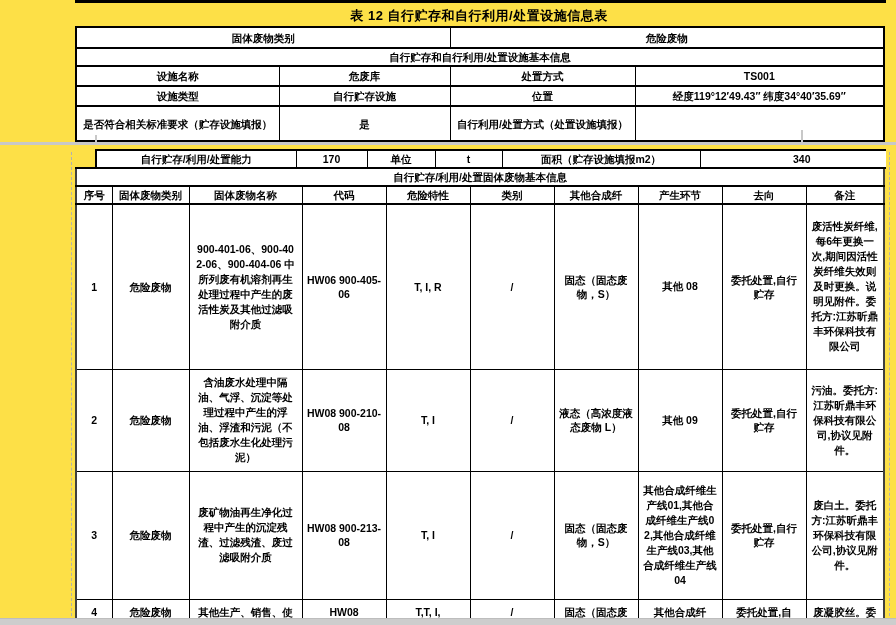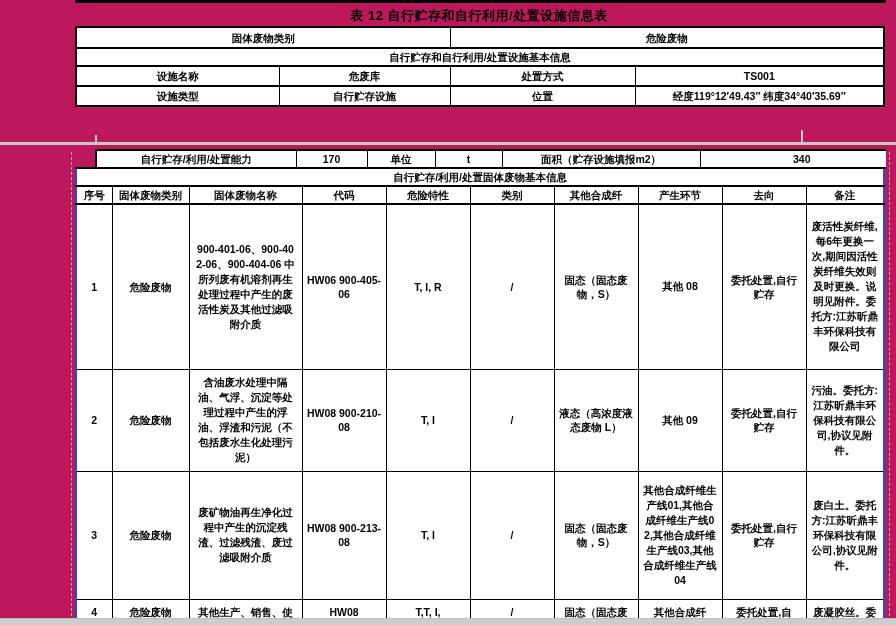--- a/index.html
+++ b/index.html
@@ -2,21 +2,21 @@
 <html><head>
 <meta charset="utf-8">
 <style>
   * { margin:0; padding:0; box-sizing:border-box; }
   html,body { background:#ffffff; }
   body {
     width:896px; height:625px;
     font-family:"Liberation Sans","DejaVu Sans",sans-serif;
     color:#000;
   }
-  .doc { position:relative; width:896px; height:625px; background:#be185d; overflow:hidden; }
+  .doc { position:relative; width:896px; height:625px; background:#fde047; overflow:hidden; }
 
   .topbar { position:absolute; left:75px; top:0; width:811px; height:3px; background:#000; }
   .doc-title {
     position:absolute; left:75px; top:7px; width:808px;
     text-align:center; font-size:13px; font-weight:bold; letter-spacing:0.5px;
   }
 
   table { border-collapse:collapse; table-layout:fixed; width:808px; background:#fff; }
   td, th {
     border:1px solid #000;
@@ -28,21 +28,21 @@
   .t1 { position:absolute; left:75px; top:26px; border:2px solid #000; }
   .t1 td { border-width:2px 1px; }
 
   .pagebreak { position:absolute; left:0; top:142px; width:896px; height:3px; background:#c8c8c8; }
   .tick { position:absolute; width:2px; background:#c8c8c8; }
   .tick-a { left:95px; top:135px; height:8px; }
   .tick-b { left:801px; top:130px; height:13px; }
 
   .p2wrap { position:absolute; left:75px; top:149px; width:811px; height:469px; overflow:hidden; }
   .t2 { border:2px solid #000;margin-left:20px; }
-  .t3 { border:2px solid #1d4ed8; margin-top:-2px; }
+  .t3 { border:2px solid #404040; margin-top:-2px; }
   .section-row td { border-width:2px 1px; }
   .hdr-row th { border-width:2px 1px; }
 
   .name-cell { line-height:15px; padding:0 5px; }
   .remark-cell { line-height:15px; padding:1px 5px; }
   .stage-cell { line-height:15px; }
   .clip-row td { white-space:nowrap; }
 
   .guide { position:absolute; width:0; border-left:1px dashed #b0b0b0; }
   .guide-left  { left:71px; top:152px; height:464px; }
@@ -78,20 +78,26 @@
       <td>设施名称</td>
       <td>危废库</td>
       <td>处置方式</td>
       <td>TS001</td>
     </tr>
     <tr style="height:20px">
       <td>设施类型</td>
       <td>自行贮存设施</td>
       <td>位置</td>
       <td>经度119°12′49.43″ 纬度34°40′35.69″</td>
+    </tr>
+    <tr style="height:35px">
+      <td>是否符合相关标准要求（贮存设施填报）</td>
+      <td>是</td>
+      <td>自行利用/处置方式（处置设施填报）</td>
+      <td></td>
     </tr>
   </tbody>
     </table>
 
   <div class="pagebreak"></div>
   <div class="tick tick-a"></div>
   <div class="tick tick-b"></div>
 
   <div class="guide guide-left"></div>
   <div class="guide guide-right"></div>

